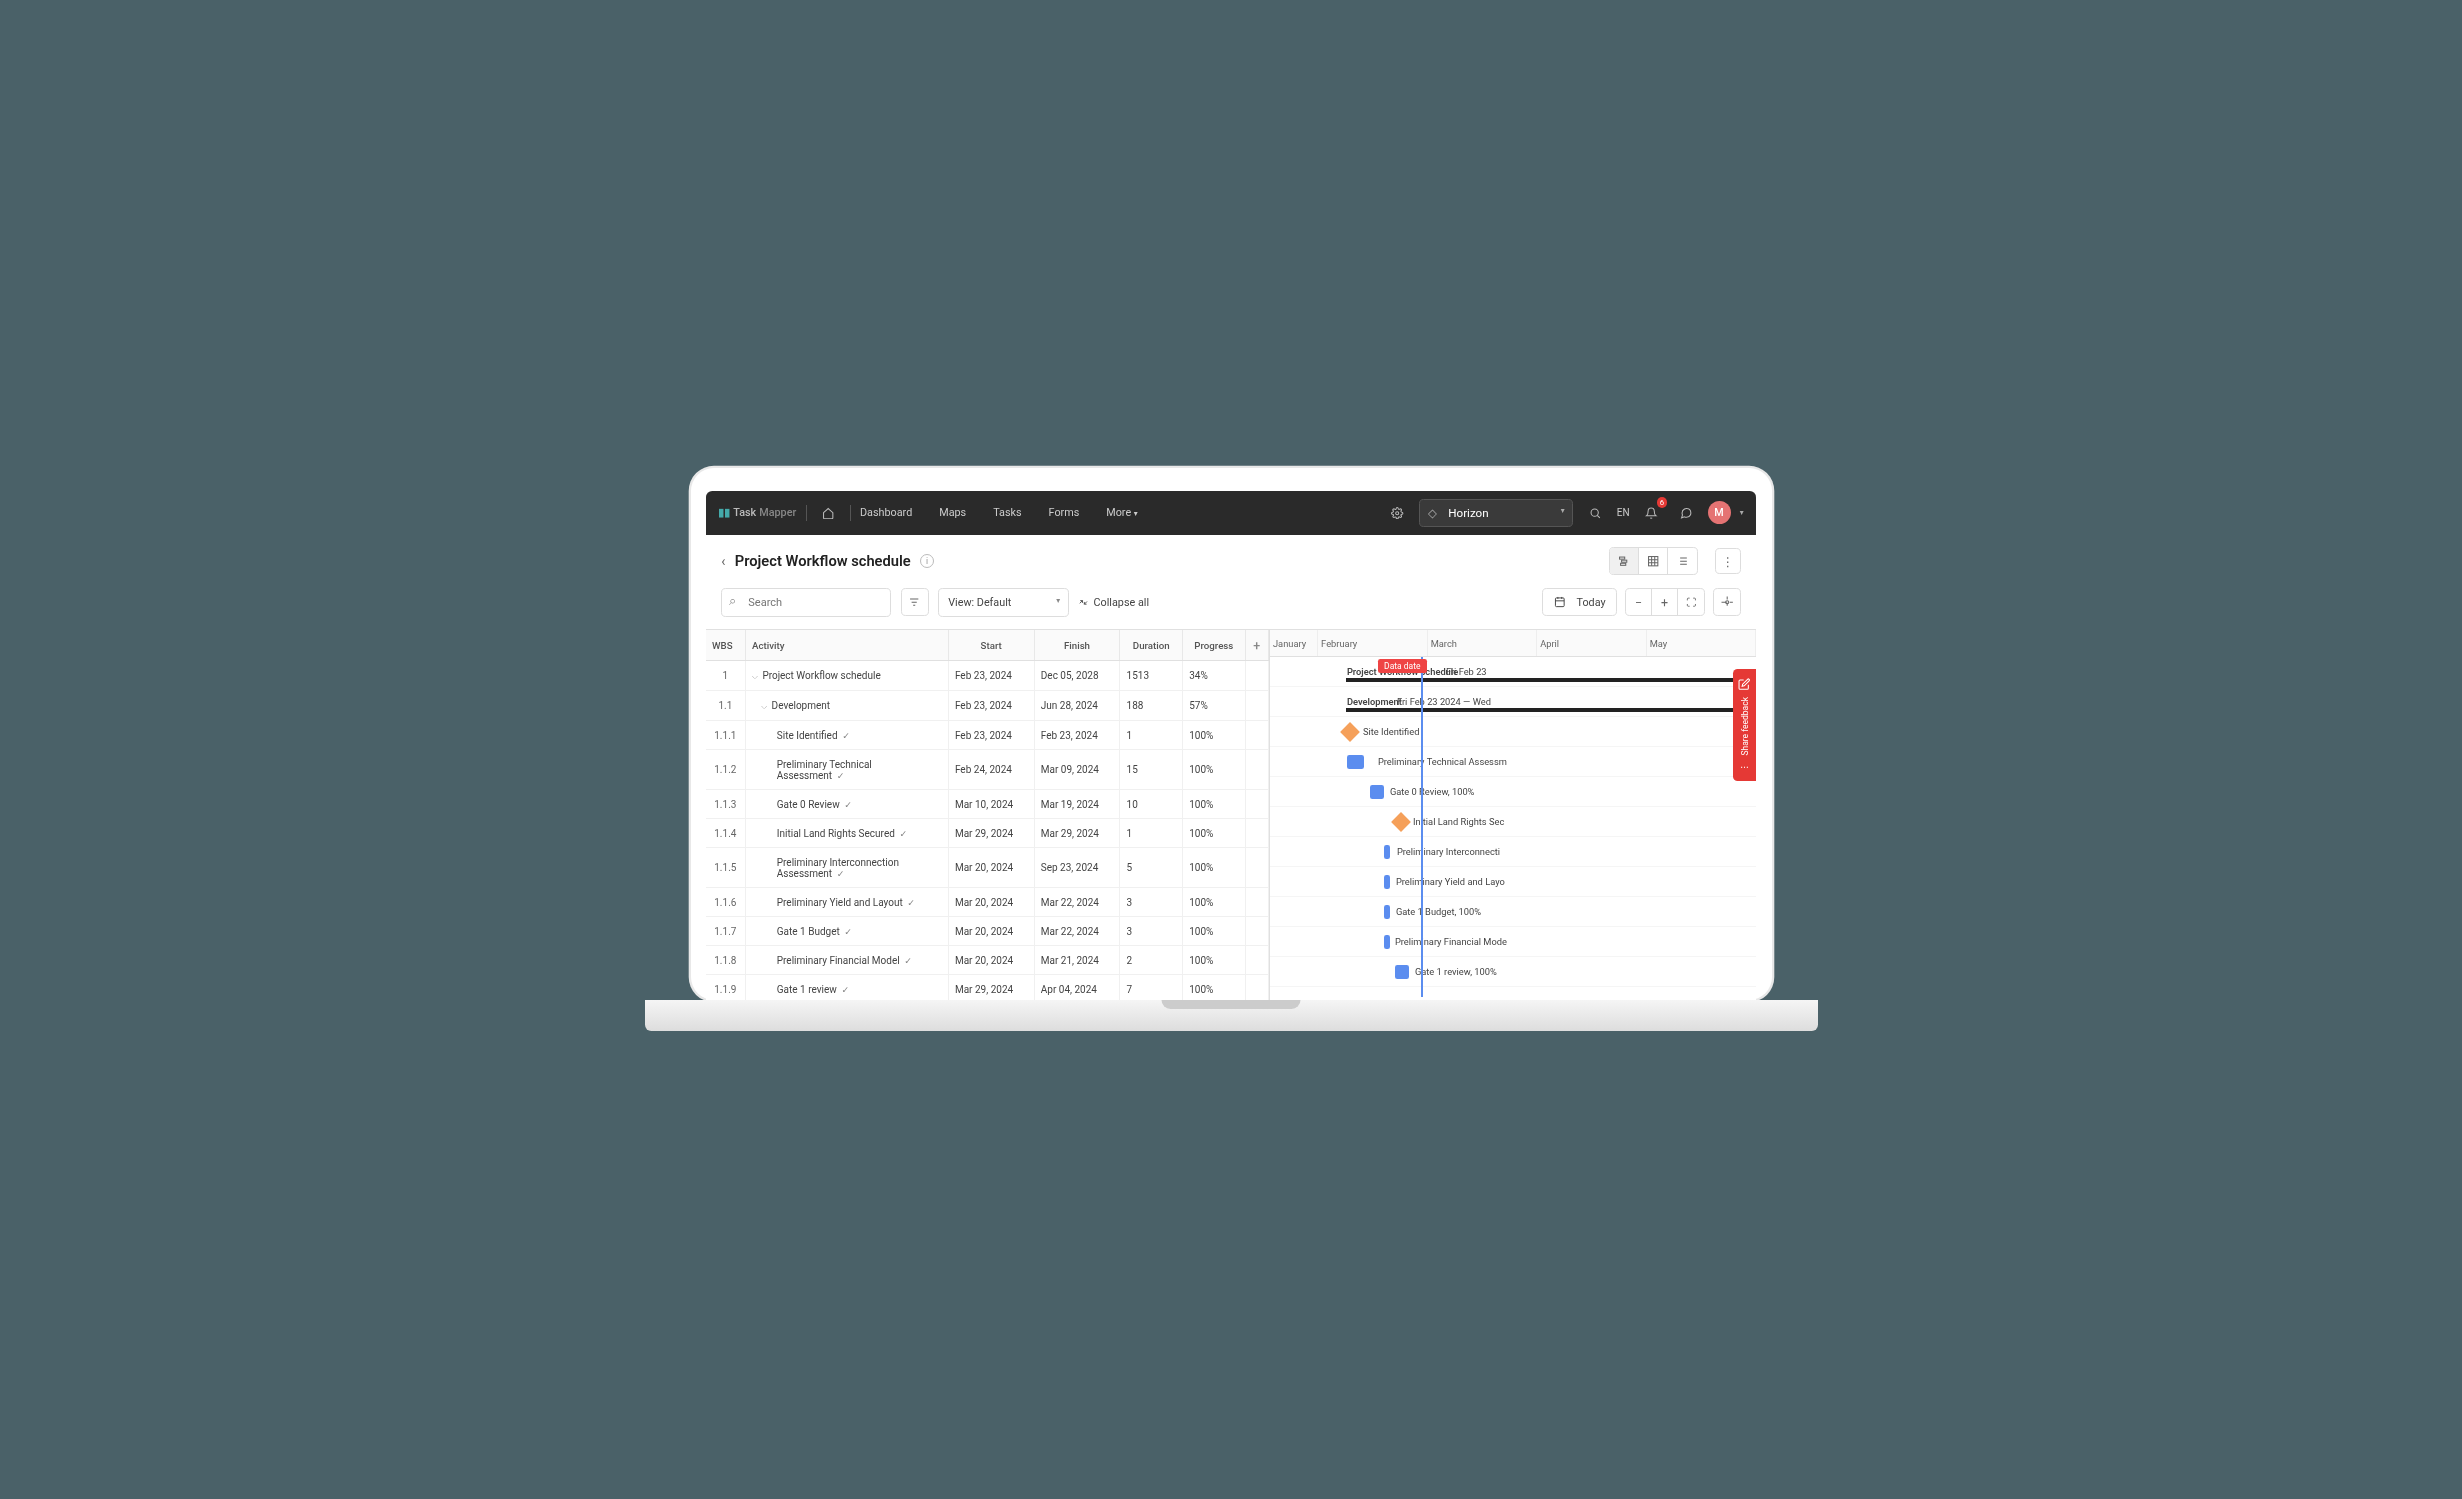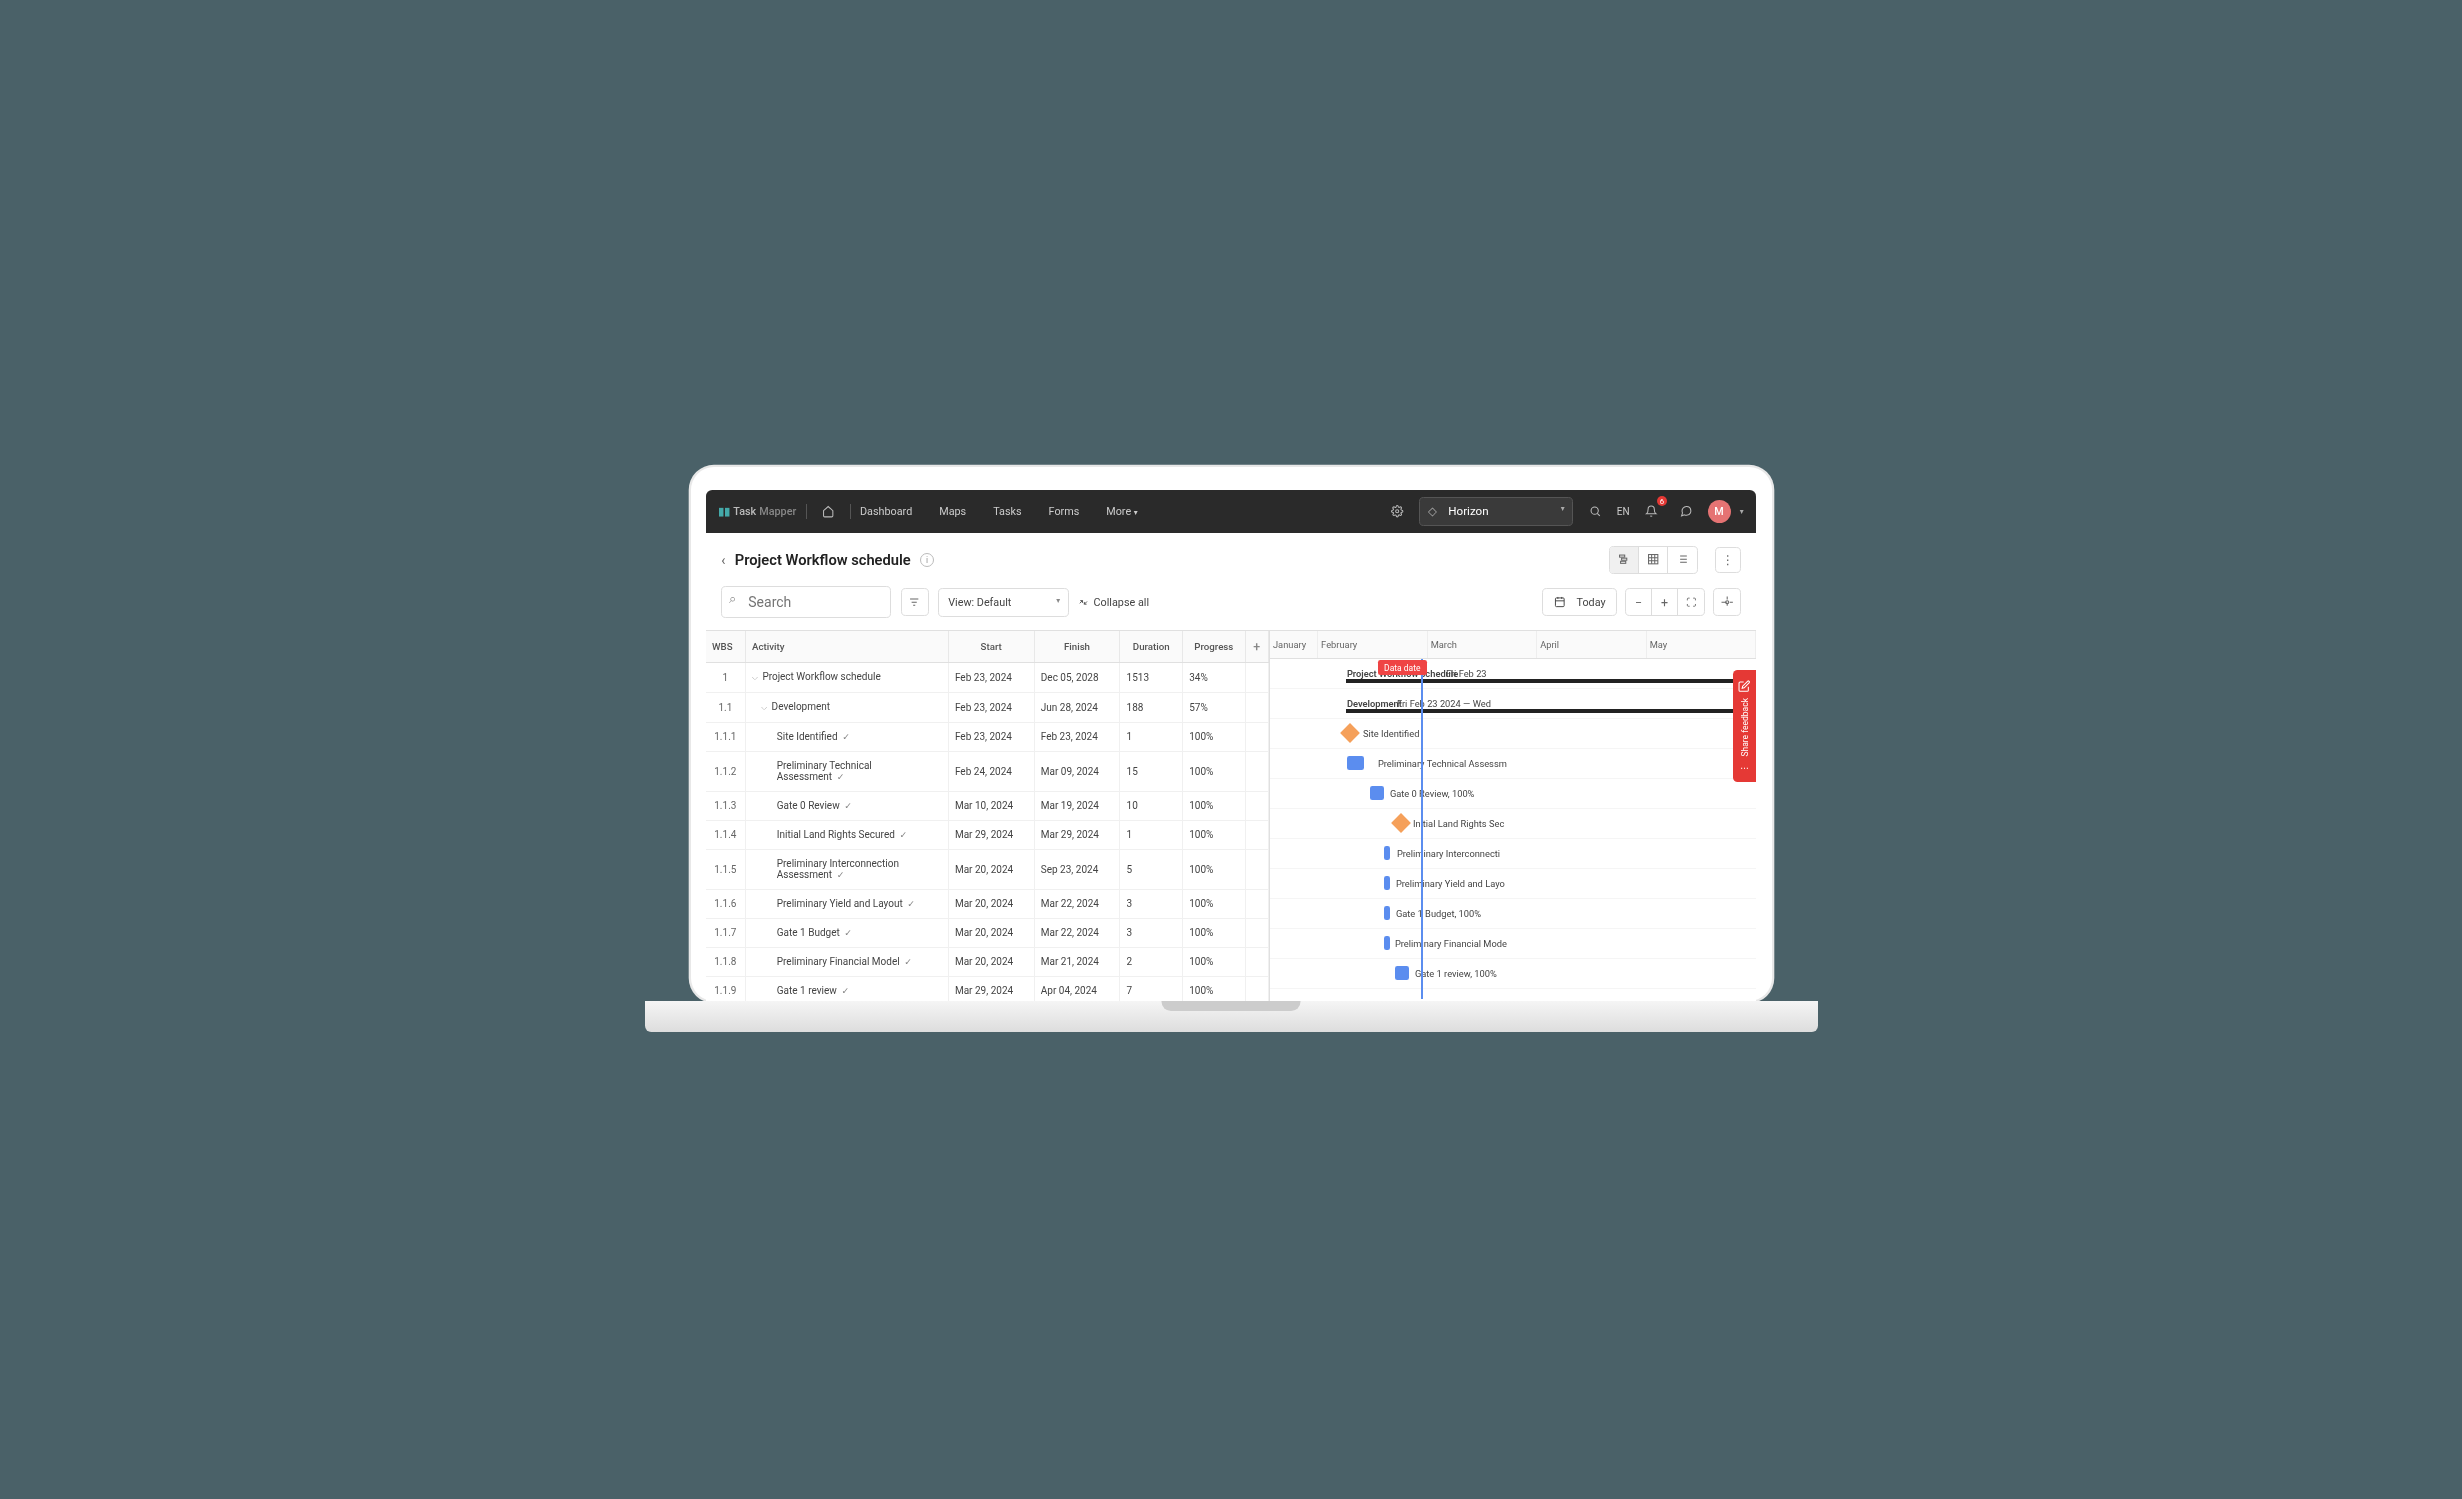--- a/index.html
+++ b/index.html
@@ -25,21 +25,21 @@
 .back-btn{font-size:14px;color:#666;cursor:pointer}
 .page-title{font-size:14.7px;font-weight:600;color:#222}
 .info-icon{color:#999;border:1.2px solid #bbb;border-radius:50%;width:14px;height:14px;display:flex;align-items:center;justify-content:center;font-size:8.5px}
 .view-toggles{margin-left:auto;display:flex;gap:0;border:0.8px solid #ddd;border-radius:4.6px;overflow:hidden}
 .view-toggle{width:29px;height:26px;display:flex;align-items:center;justify-content:center;border-right:0.8px solid #ddd;cursor:pointer;color:#666}
 .view-toggle:last-child{border-right:none}
 .view-toggle.active{background:#f0f0f0}
 .more-btn{width:26px;height:26px;border:0.8px solid #ddd;border-radius:4.6px;display:flex;align-items:center;justify-content:center;margin-left:7.7px;color:#666}
 .toolbar{display:flex;align-items:center;padding:0 15.4px 12.4px;gap:9.3px}
 .search-box{position:relative;flex:0 0 170px}
-.search-box input{width:100%;padding:7px 9.3px 7px 26px;border:0.8px solid #ddd;border-radius:4.6px;font-size:14px}
+.search-box input{width:100%;padding:7px 9.3px 7px 26px;border:0.8px solid #ddd;border-radius:4.6px;font-size:11px}
 .search-box::before{content:"⌕";position:absolute;left:7.7px;top:5.4px;color:#888;font-size:13px}
 .filter-btn{width:28px;height:28px;border:0.8px solid #ddd;border-radius:4.6px;display:flex;align-items:center;justify-content:center;color:#666}
 .view-select{border:0.8px solid #ddd;border-radius:4.6px;padding:7px 25px 7px 9.3px;font-size:10.8px;color:#444;position:relative;min-width:131px}
 .view-select::after{content:"▾";position:absolute;right:7.7px;color:#888;font-size:7.7px}
 .collapse-btn{display:flex;align-items:center;gap:4.6px;color:#444;font-size:10.8px;cursor:pointer}
 .toolbar-right{margin-left:auto;display:flex;gap:7.7px;align-items:center}
 .today-btn{border:0.8px solid #ddd;border-radius:4.6px;padding:6.2px 10.8px;display:flex;align-items:center;gap:11px;font-size:10.8px;color:#444}
 .zoom-group{display:flex;border:0.8px solid #ddd;border-radius:4.6px;overflow:hidden}
 .zoom-group>div{width:26px;height:26px;display:flex;align-items:center;justify-content:center;border-right:0.8px solid #ddd;color:#666;cursor:pointer}
 .zoom-group>div:last-child{border-right:none}

